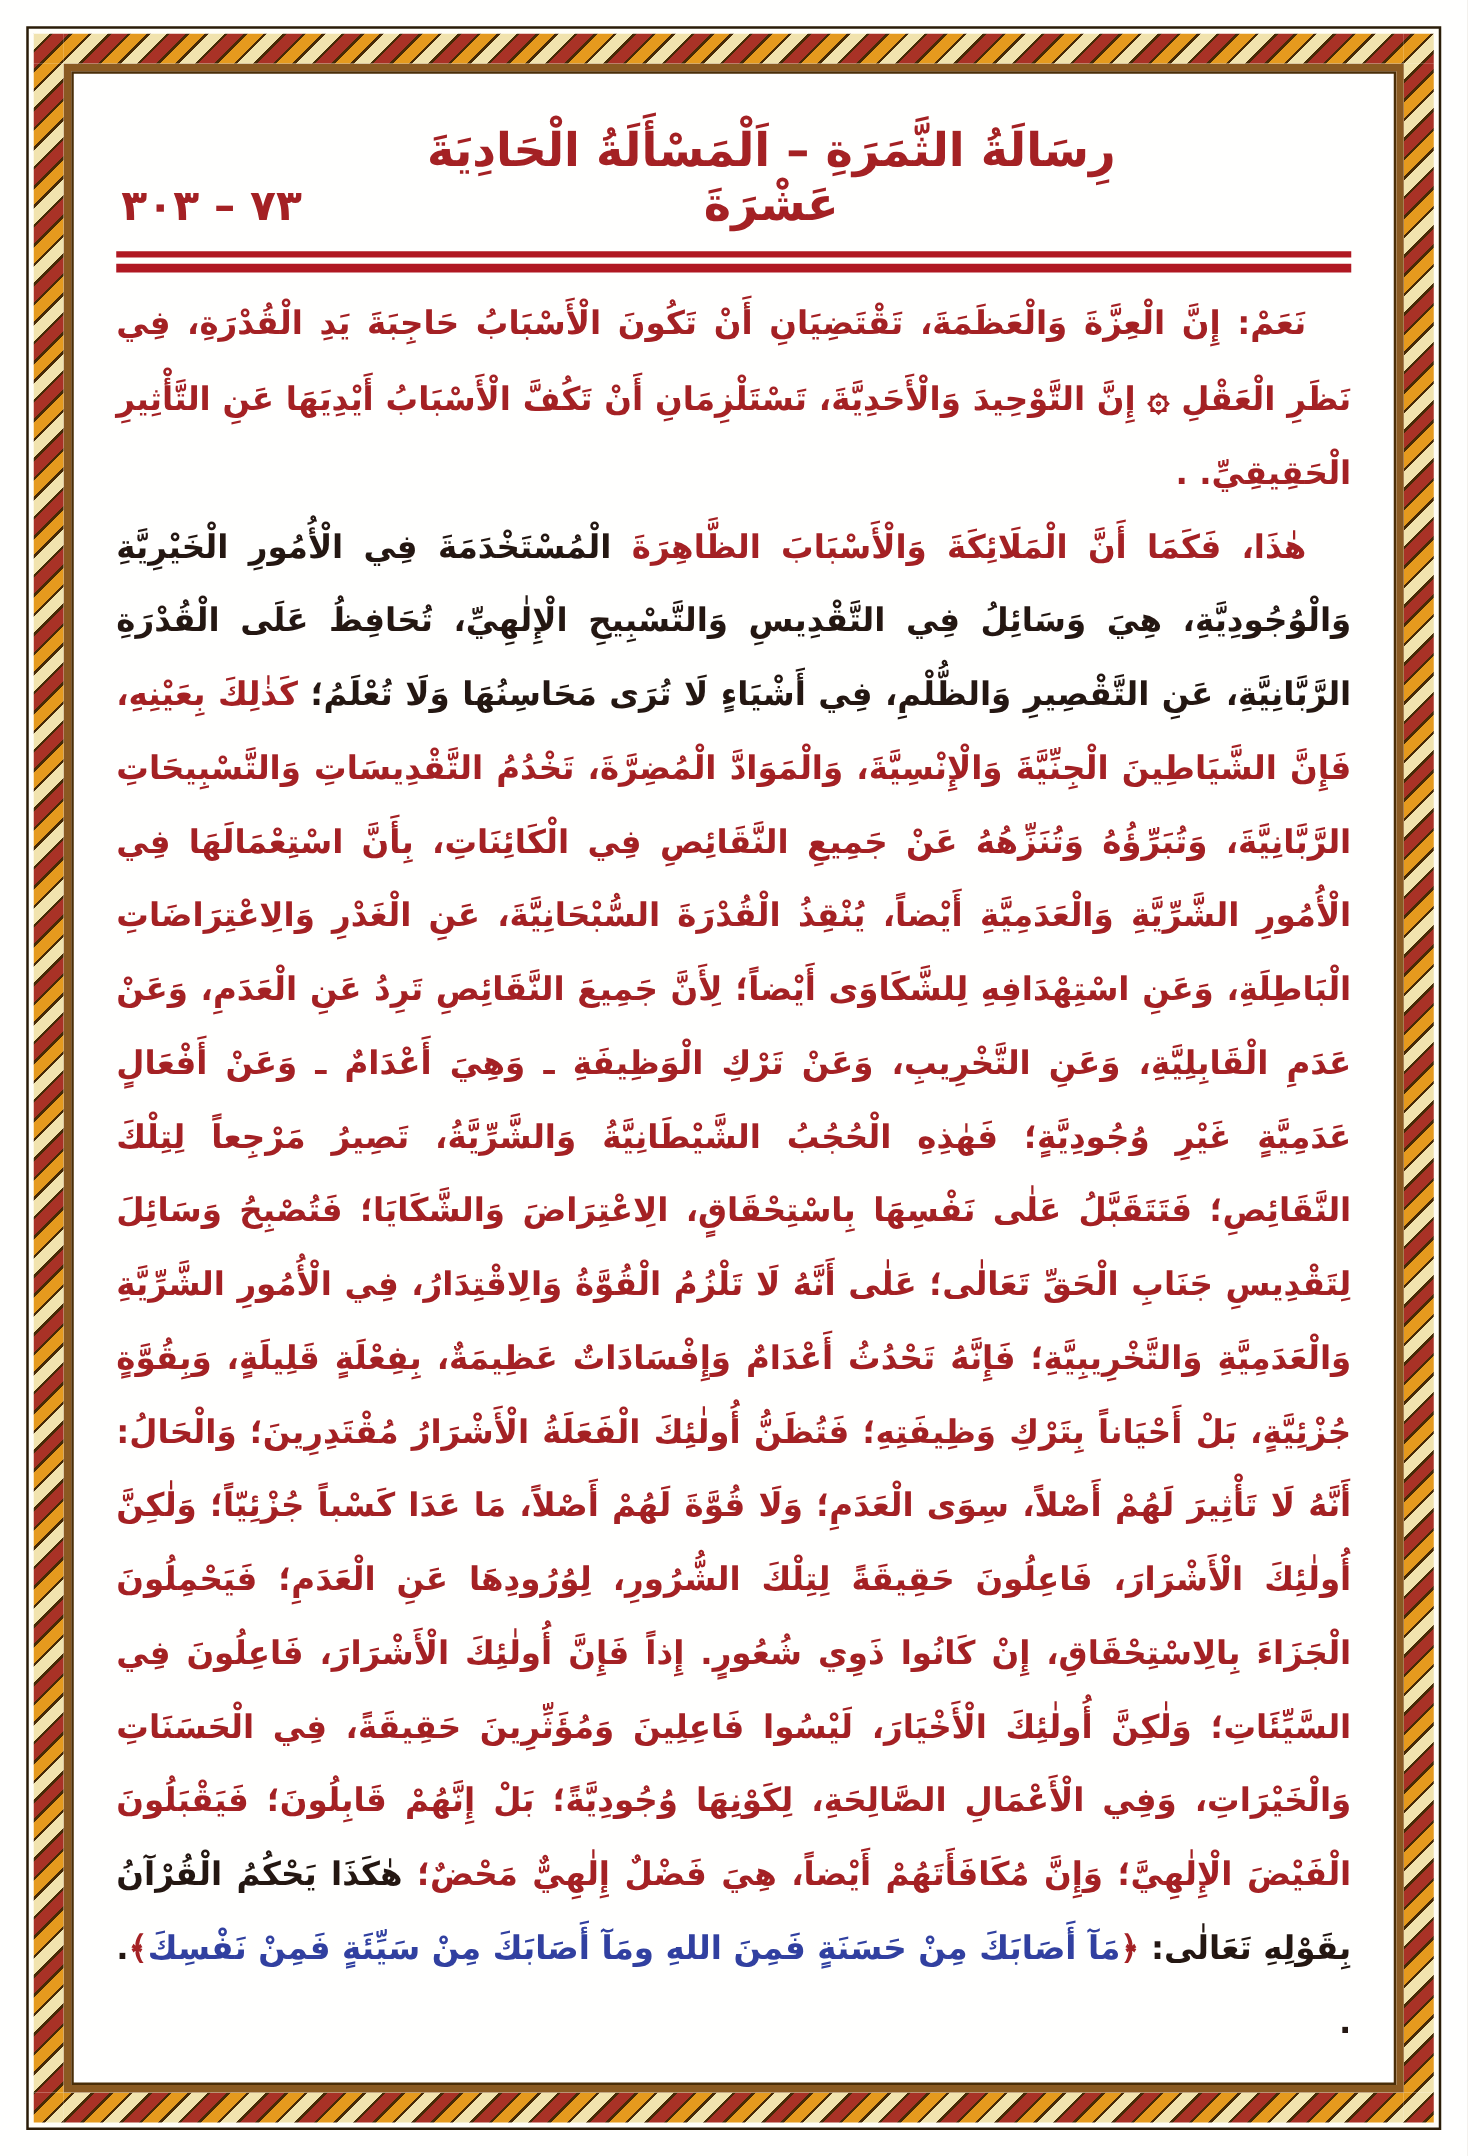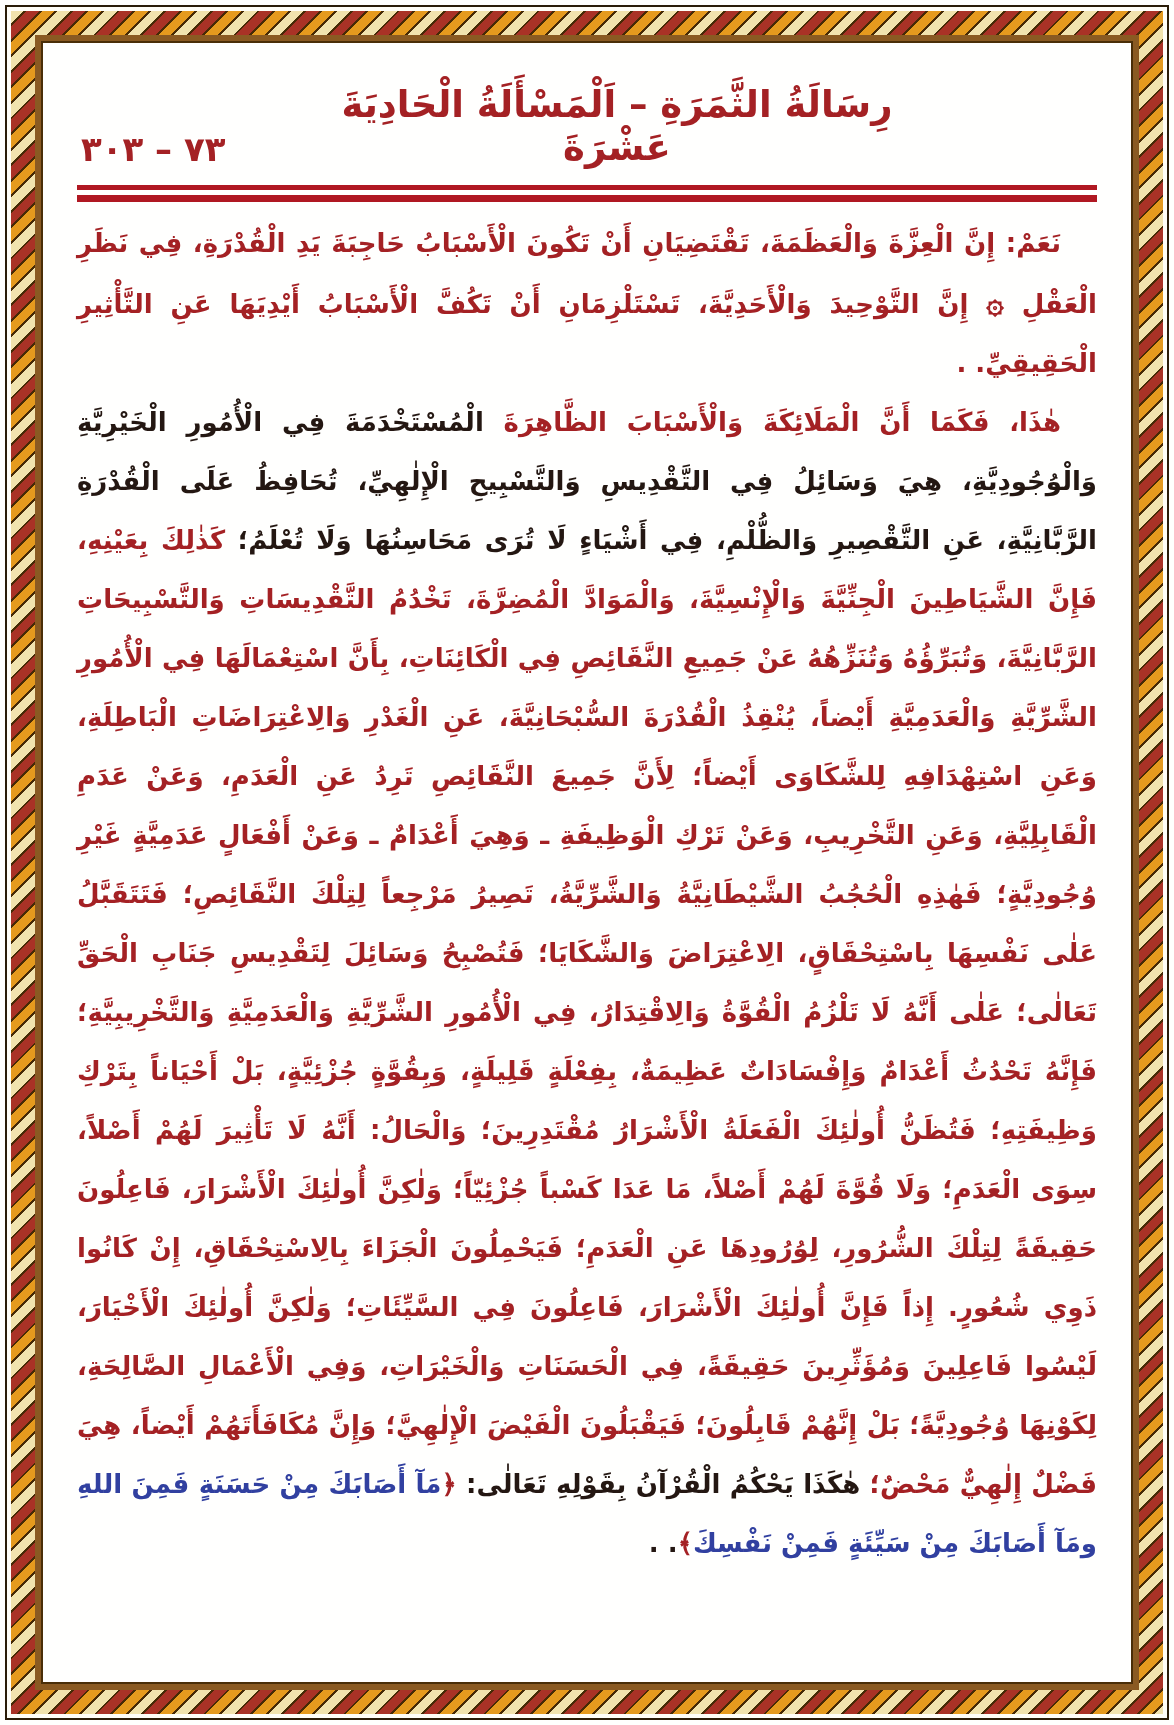--- a/index.html
+++ b/index.html
@@ -1,18 +1,18 @@
 <!DOCTYPE html>
 <html lang="ar" dir="rtl" style="--ink_red: #a42124; --ink_dark_maroon: #6e1a15; --ink_black: #241712; --ink_blue: #3140a0; --rule_red: #b01822; --border_chain_red: #a93226; --border_chain_gold: #e59a1e; --border_chain_cream: #f1e3ae; --border_frame_brown: #8a5a22;"><head>
 <meta charset="utf-8">
 <style>
   html,body{margin:0;padding:0;background:#e9e6df;}
   .page{
     width:1174px;height:1725px;box-sizing:border-box;margin:0 auto;
-    background:#fffffe;padding:5px;overflow:hidden;
+    background:#fffffe;padding:21px;overflow:hidden;
     font-family:"DejaVu Sans",sans-serif;
   }
   .b-outer{
     height:100%;box-sizing:border-box;border:2px solid #2a1c08;padding:4px;background:#fffef8;
   }
   .b-chain{
     height:100%;box-sizing:border-box;
     border:24px solid transparent;
     border-image:repeating-linear-gradient(135deg,
       #f1e3ae 0 9px,#472a06 9px 11px,

